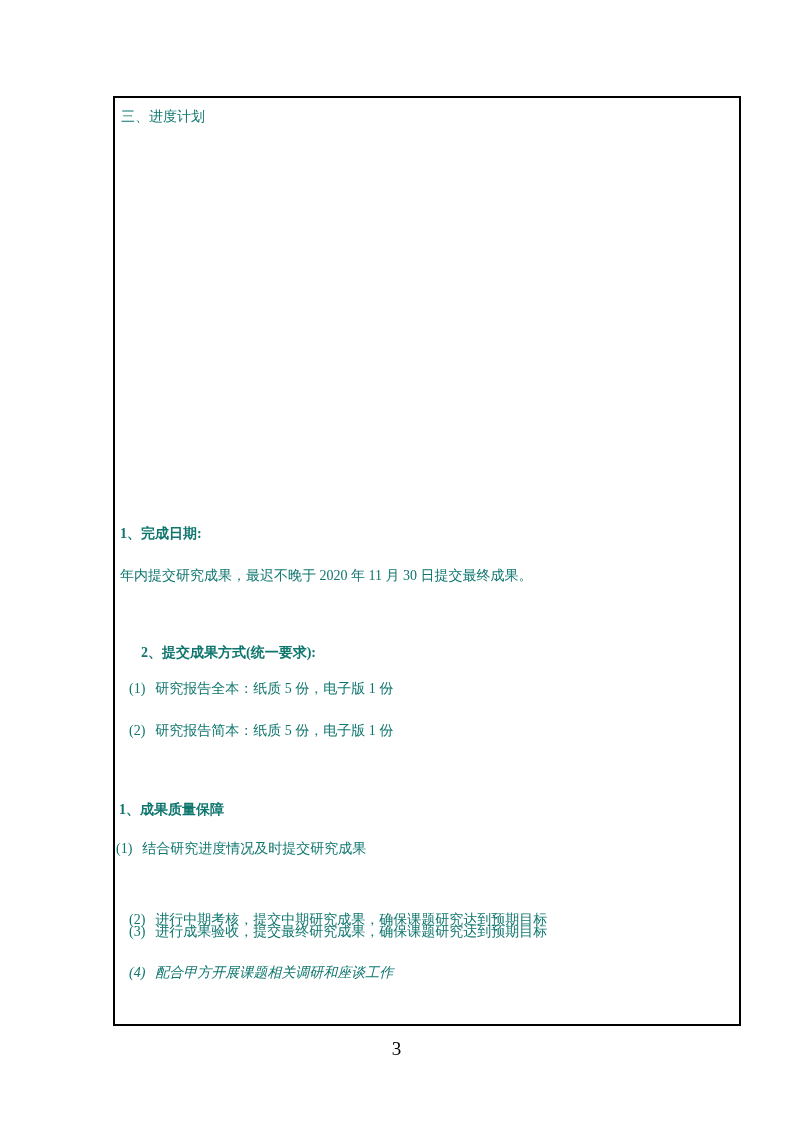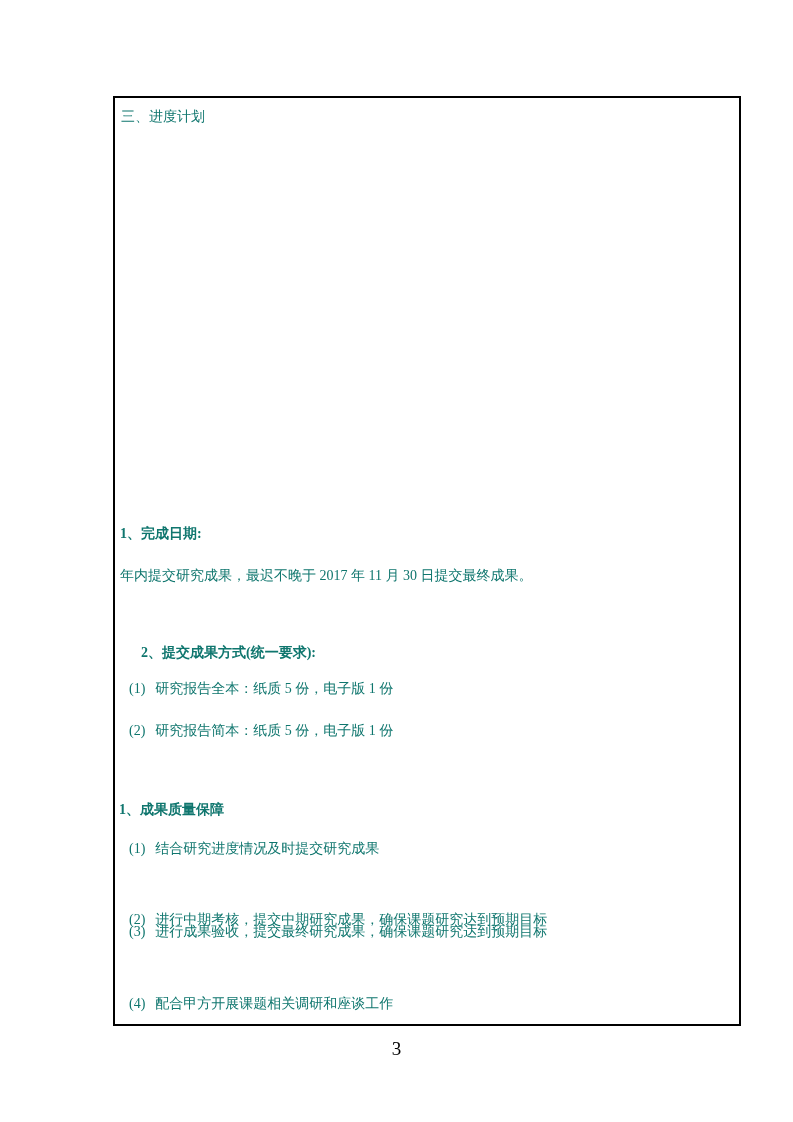--- a/index.html
+++ b/index.html
@@ -56,45 +56,45 @@
 
 <div class="page">
 
   <div class="content-box"></div>
 
   <div class="line" style="left:121px; top:104px;">三、进度计划</div>
 
 
   <div class="line bold" style="left:120px; top:521px;text-align:center;">1、完成日期:</div>
 
-  <div class="line" style="left:120px; top:563px;">年内提交研究成果，最迟不晚于 2017 年 11 月 30 日提交最终成果。</div>
+  <div class="line" style="left:120px; top:563px;">年内提交研究成果，最迟不晚于 2020 年 11 月 30 日提交最终成果。</div>
 
   <div class="line bold" style="left:119px; top:640px;margin-left:22px;">2、提交成果方式(统一要求):</div>
 
   <div class="line" style="left:129px; top:676px;">
     <span class="marker">(1)</span><span>研究报告全本：纸质 5 份，电子版 1 份</span>
   </div>
 
   <div class="line" style="left:129px; top:718px;">
     <span class="marker">(2)</span><span>研究报告简本：纸质 5 份，电子版 1 份</span>
   </div>
 
   <div class="line bold" style="left:119px; top:797px;">1、成果质量保障</div>
 
-  <div class="line" style="left:129px; top:836px;">
+  <div class="line" style="left:116px; top:836px;">
     <span class="marker">(1)</span><span>结合研究进度情况及时提交研究成果</span>
   </div>
 
   <div class="line" style="left:129px; top:877px;margin-top:30px;">
     <span class="marker">(2)</span><span>进行中期考核，提交中期研究成果，确保课题研究达到预期目标</span>
   </div>
 
   <div class="line" style="left:129px; top:919px;">
     <span class="marker">(3)</span><span>进行成果验收，提交最终研究成果，确保课题研究达到预期目标</span>
   </div>
 
-  <div class="line" style="left:129px; top:991px;">
+  <div class="line" style="left:129px; top:960px;font-style:italic;">
     <span class="marker">(4)</span><span>配合甲方开展课题相关调研和座谈工作</span>
   </div>
 
   <div class="page-number">3</div>
 
 </div>
 
 </body></html>

